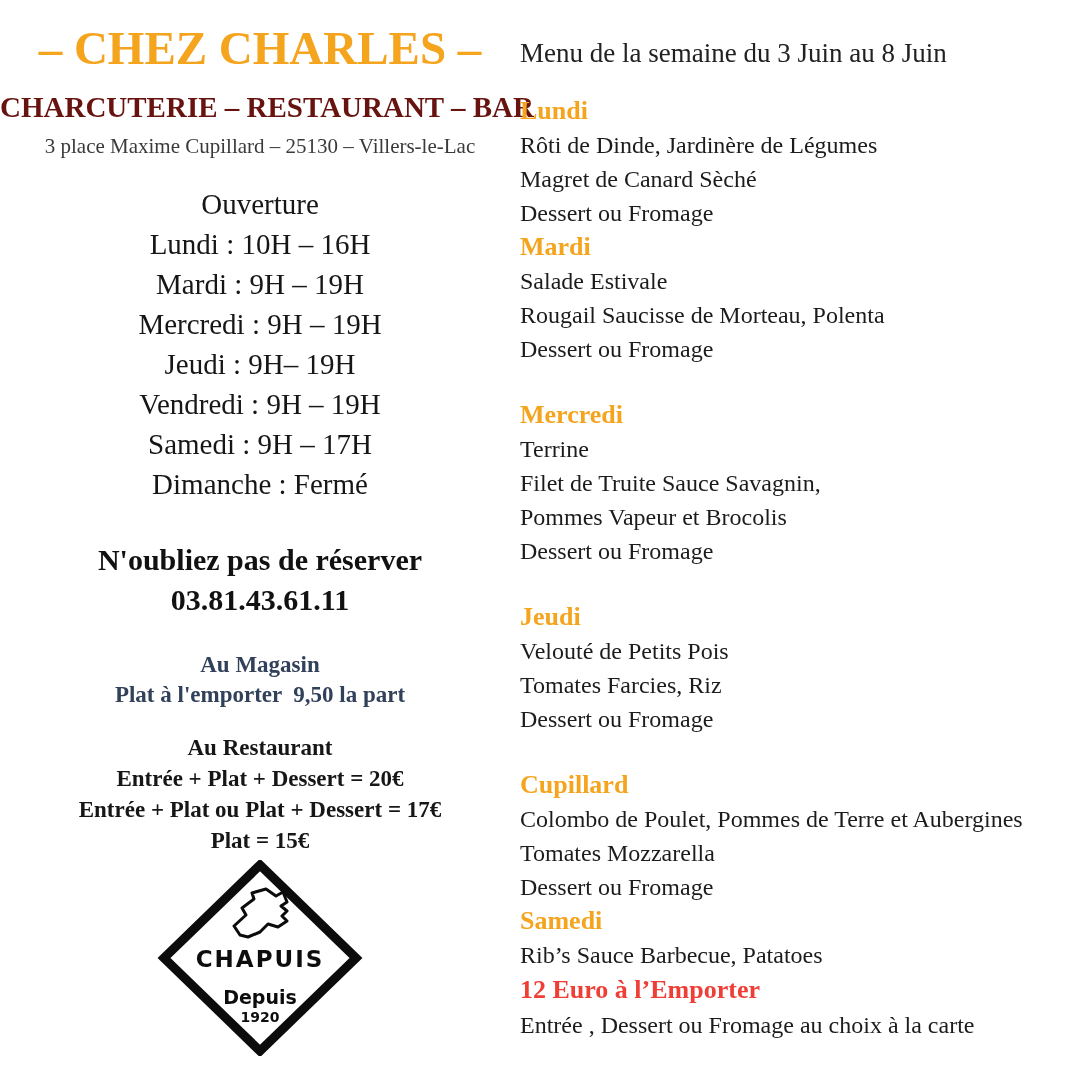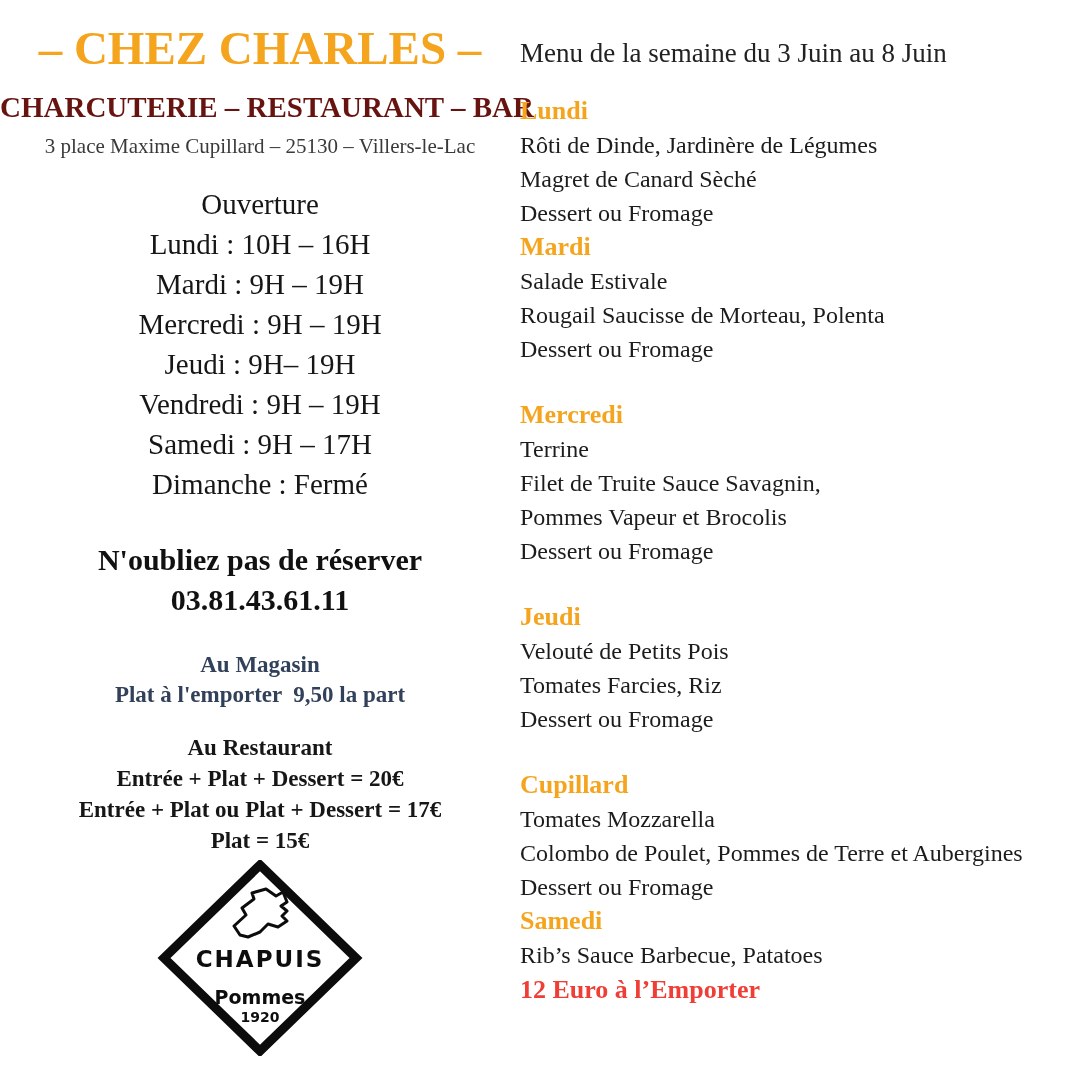--- a/index.html
+++ b/index.html
@@ -171,21 +171,21 @@
     <div>Entrée + Plat ou Plat + Dessert = 17€</div>
     <div>Plat = 15€</div>
   </div>
 
   <div class="logo">
     <svg width="206" height="196" viewBox="0 0 206 196">
       <polygon points="103,5 199,98 103,191 7,98" fill="#ffffff" stroke="#0c0c0c" stroke-width="9"></polygon>
       <path d="M 83 75 L 77 66 L 89 55 L 85 48 L 97 39 L 95 33 L 109 29 L 119 36 L 126 32 L 130 42 L 124 46 L 130 51 L 125 56 L 130 61 L 121 67 L 111 64 L 103 72 L 91 77 Z" fill="#ffffff" stroke="#0c0c0c" stroke-width="3" stroke-linejoin="round"></path>
     </svg>
     <div class="logo-name">CHAPUIS</div>
-    <div class="logo-depuis">Pommes</div>
+    <div class="logo-depuis">Depuis</div>
     <div class="logo-year">1920</div>
   </div>
 
 </div>
 
 <div class="col-right">
 
   <div class="menu-title">Menu de la semaine du 3 Juin au 8 Juin</div>
 
   <section class="day">
@@ -212,24 +212,25 @@
 
   <section class="day gap">
     <h2 class="day-name">Jeudi</h2>
     <div class="dish">Velouté de Petits Pois</div>
     <div class="dish">Tomates Farcies, Riz</div>
     <div class="dish">Dessert ou Fromage</div>
   </section>
 
   <section class="day gap">
     <h2 class="day-name">Cupillard</h2>
+    <div class="dish">Colombo de Poulet, Pommes de Terre et Aubergines</div>
     <div class="dish">Tomates Mozzarella</div>
-    <div class="dish">Colombo de Poulet, Pommes de Terre et Aubergines</div>
     <div class="dish">Dessert ou Fromage</div>
   </section>
 
   <section class="day">
     <h2 class="day-name">Samedi</h2>
     <div class="dish">Rib’s Sauce Barbecue, Patatoes</div>
     <div class="dish highlight-red">12 Euro à l’Emporter</div>
+    <div class="dish">Entrée , Dessert ou Fromage au choix à la carte</div>
   </section>
 
 </div>
 
 </body></html>

